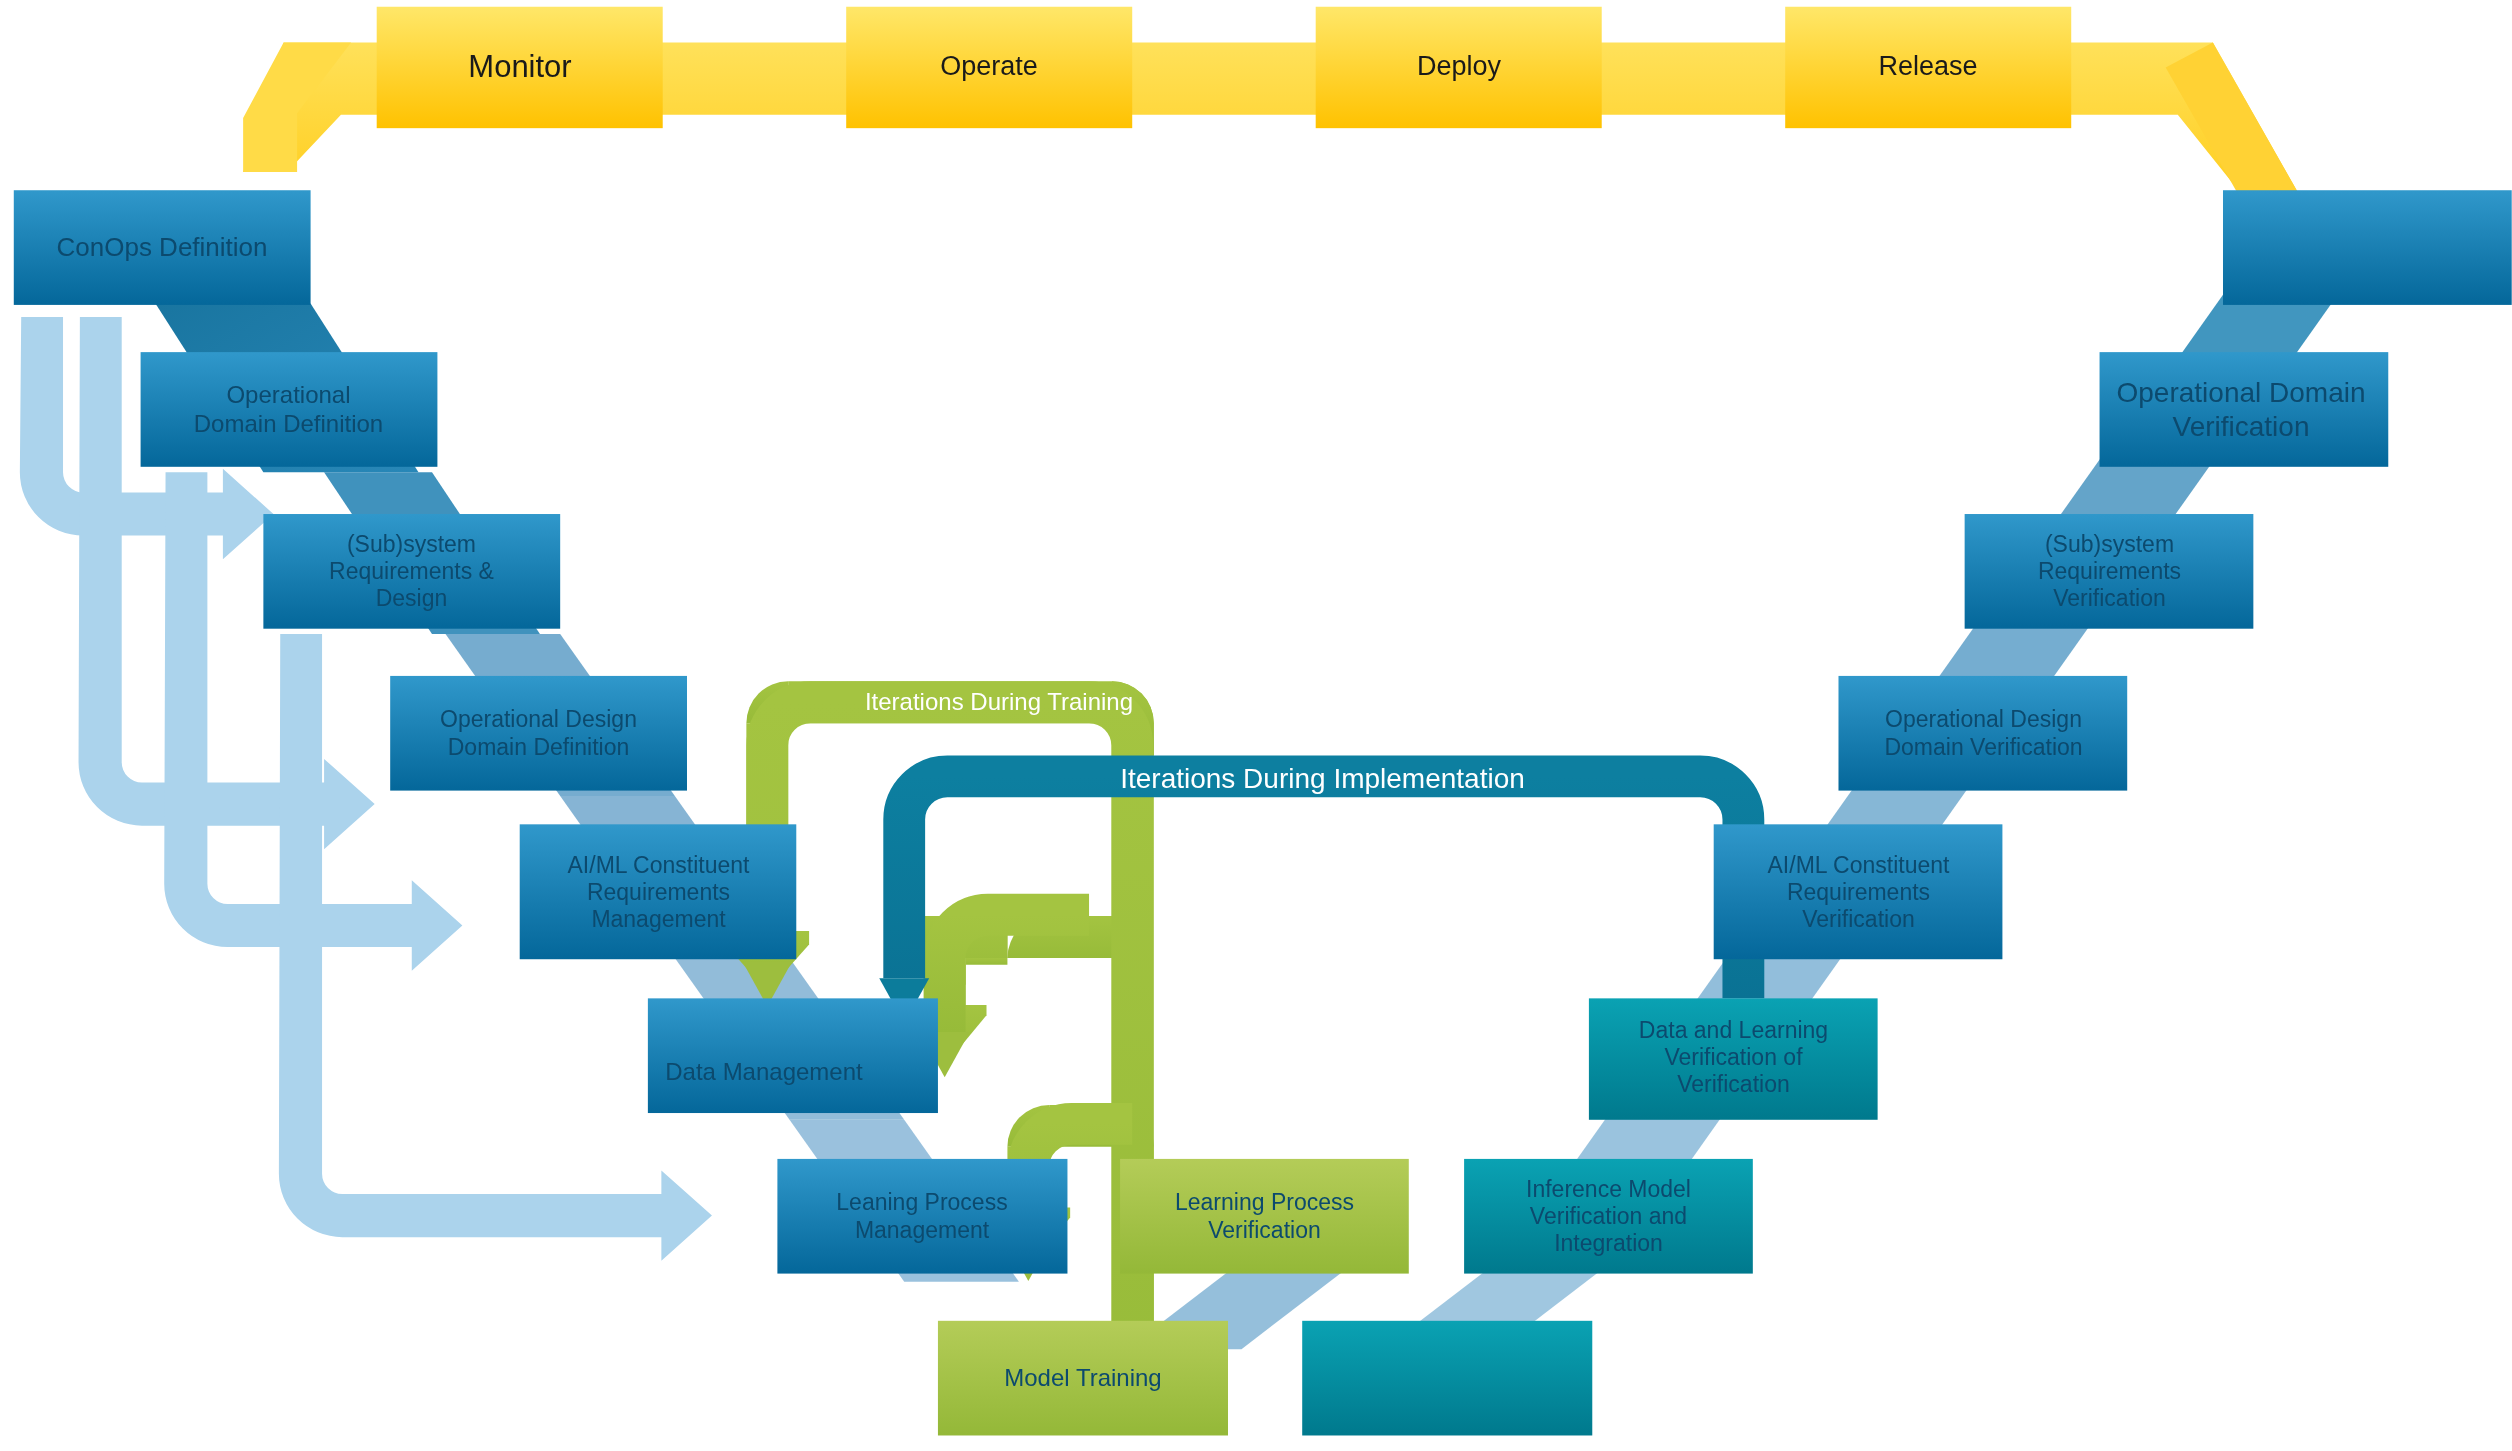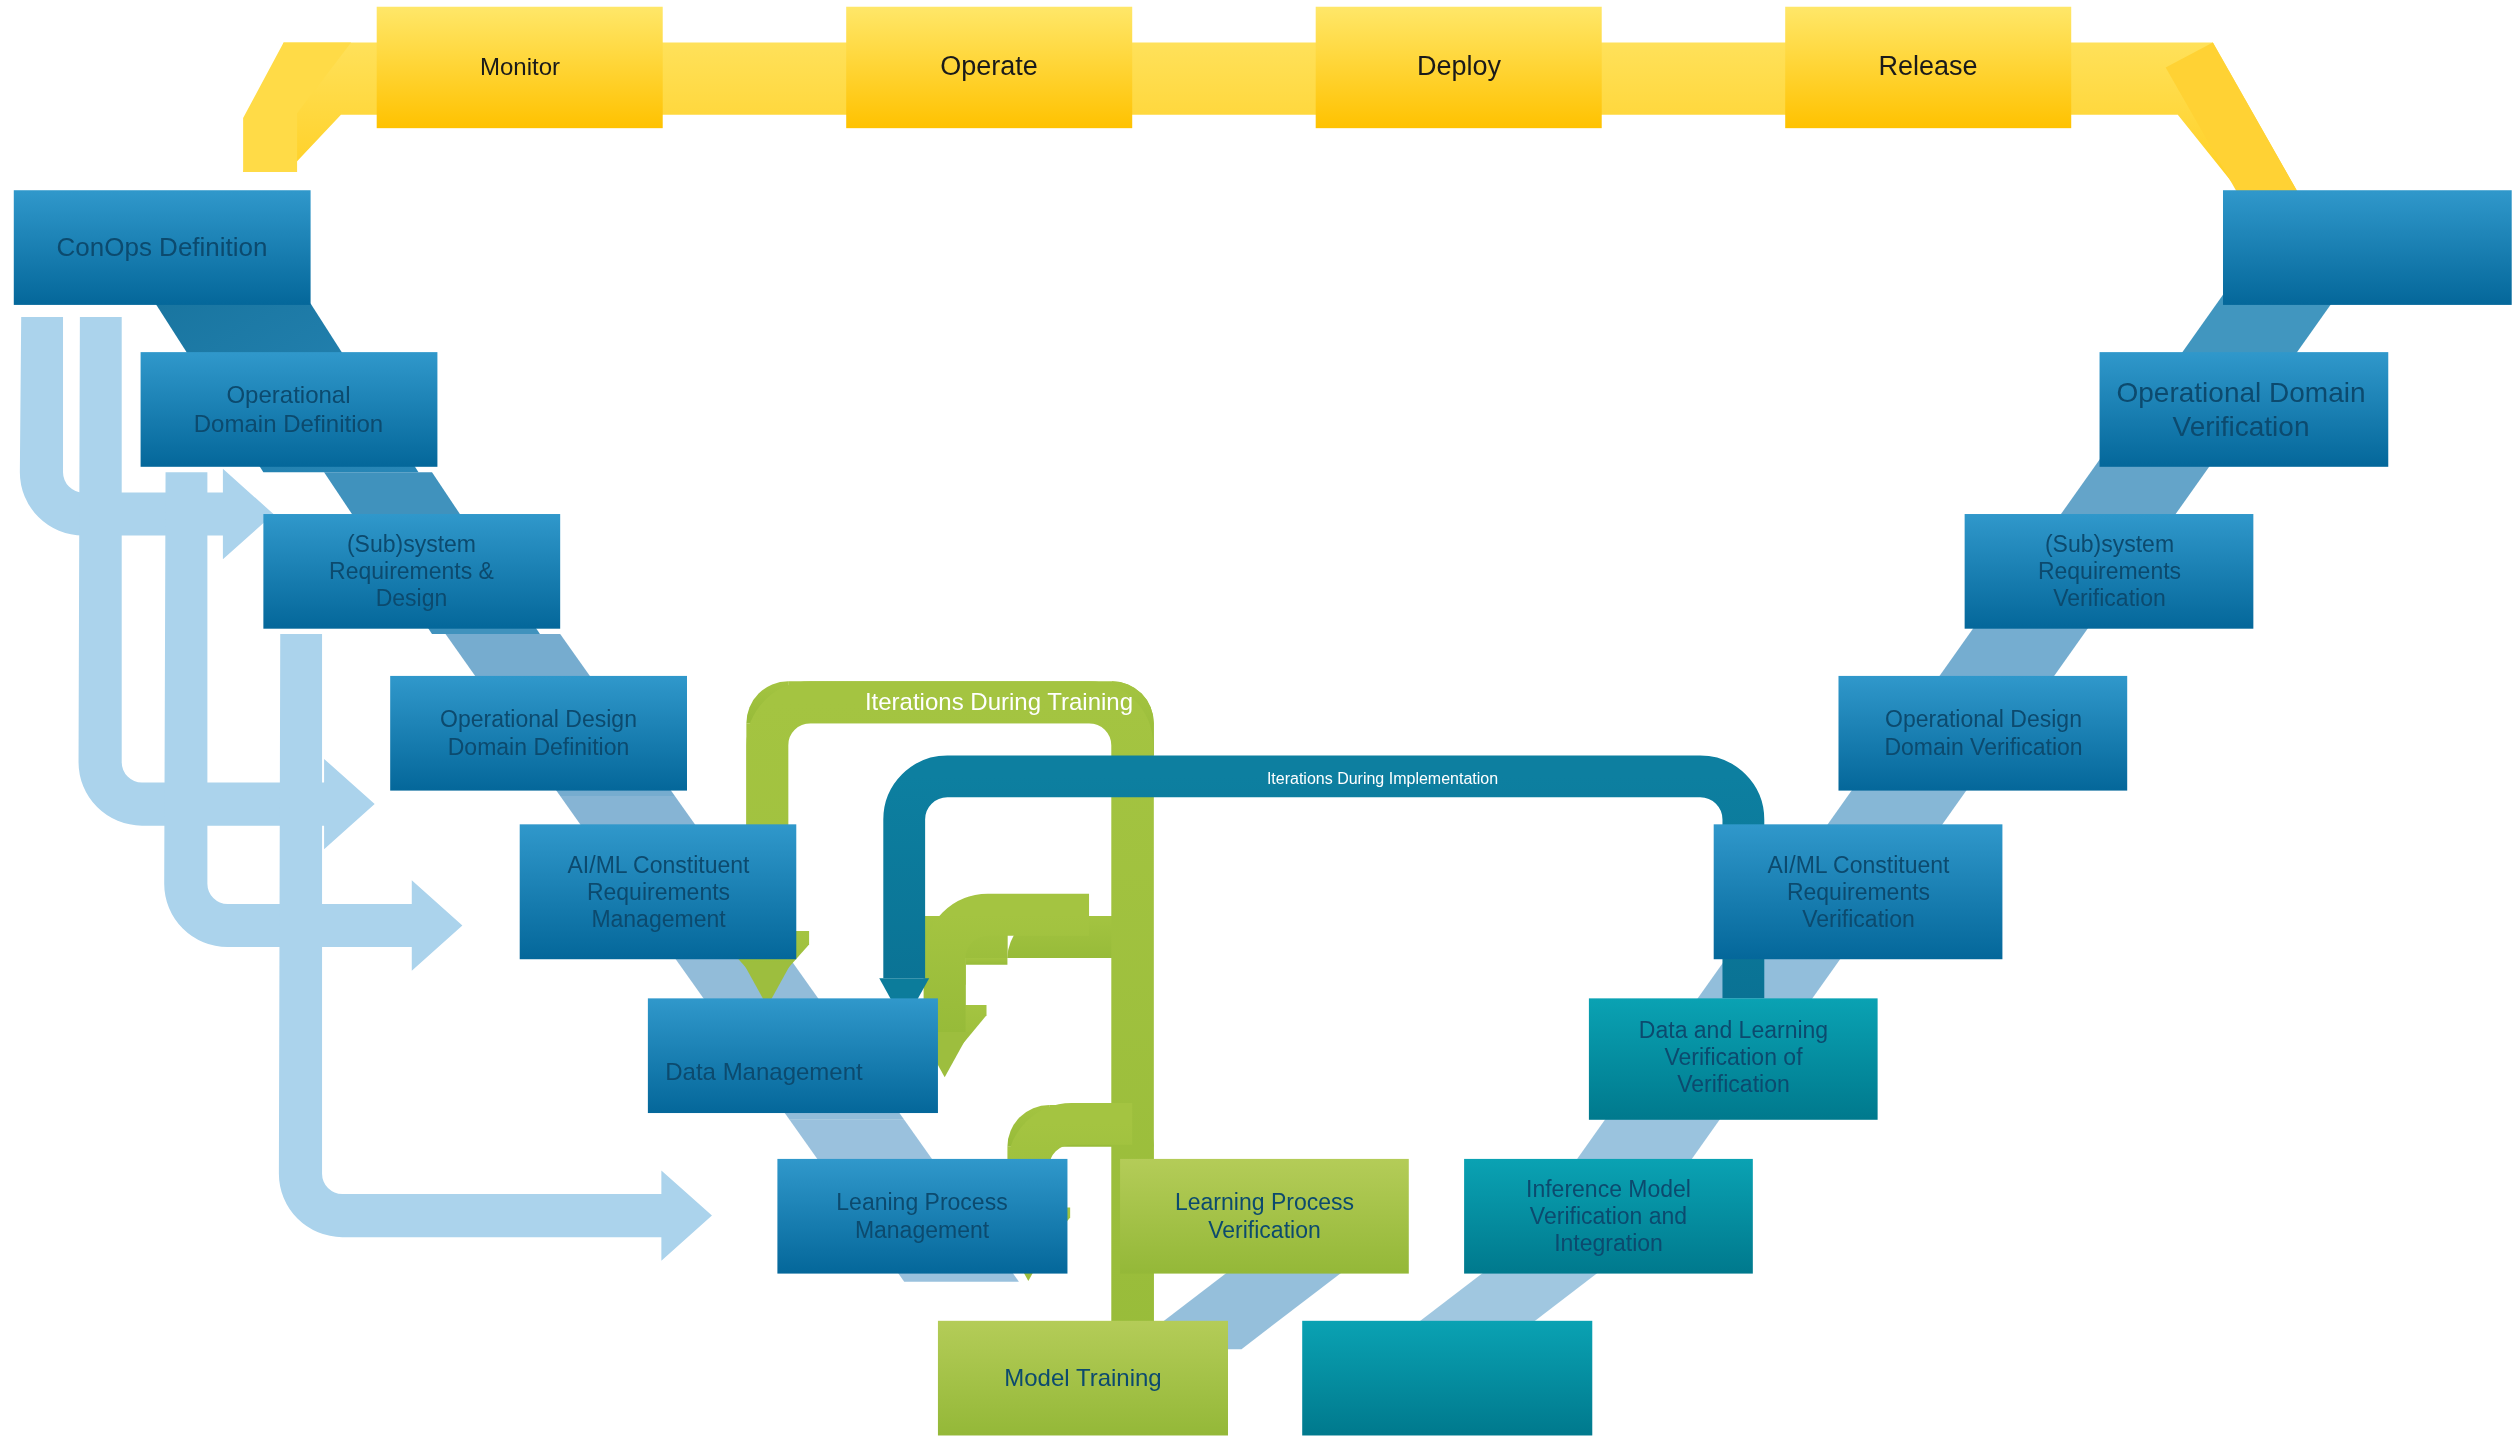--- a/index.html
+++ b/index.html
@@ -170,21 +170,21 @@
     <rect x="3112" y="522" width="428" height="170" fill="url(#gBlue)"></rect>
     <rect x="2912" y="762" width="428" height="170" fill="url(#gBlue)"></rect>
     <rect x="2725" y="1002" width="428" height="170" fill="url(#gBlue)"></rect>
     <rect x="2540" y="1222" width="428" height="200" fill="url(#gBlue)"></rect>
     <rect x="2355" y="1480" width="428" height="180" fill="url(#gTeal)"></rect>
     <rect x="2170" y="1718" width="428" height="170" fill="url(#gTeal)"></rect>
     <rect x="1660" y="1718" width="428" height="170" fill="url(#gGreen)"></rect>
   </g>
 </svg>
 
-<div class="boxlabel dark" style="left:377px;top:6.7px;width:286px;height:121px;font-size:24px;">Monitor</div>
+<div class="boxlabel dark" style="left:377px;top:6.7px;width:286px;height:121px;font-size:31px;">Monitor</div>
 <div class="boxlabel dark" style="left:846px;top:6.7px;width:286px;height:121px;font-size:27px;">Operate</div>
 <div class="boxlabel dark" style="left:1316px;top:6.7px;width:286px;height:121px;font-size:27px;">Deploy</div>
 <div class="boxlabel dark" style="left:1785px;top:6.7px;width:286px;height:121px;font-size:27px;">Release</div>
 
 <div class="boxlabel" style="left:13.5px;top:190px;width:297px;height:115px;font-size:26px;">ConOps Definition</div>
 <div class="boxlabel" style="left:140px;top:352px;width:297px;height:115px;font-size:24px;">Operational
 Domain Definition</div>
 <div class="boxlabel" style="left:263px;top:514px;width:297px;height:115px;font-size:23px;">(Sub)system
 Requirements &amp;
 Design</div>
@@ -212,16 +212,16 @@
 <div class="boxlabel" style="left:1589px;top:999px;width:289px;height:117px;font-size:23px;">Data and Learning
 Verification of
 Verification</div>
 <div class="boxlabel" style="left:1464px;top:1159px;width:289px;height:115px;font-size:23px;">Inference Model
 Verification and
 Integration</div>
 <div class="boxlabel" style="left:1120px;top:1159px;width:289px;height:115px;font-size:23px;">Learning Process
 Verification</div>
 
 <div class="looplabel" style="left:783px;top:678px;width:432px;height:47px;font-size:24px;justify-content:center;">Iterations During Training</div>
-<div class="looplabel" style="left:1072px;top:756px;width:621px;height:45px;font-size:16px;justify-content:center;">Iterations During Implementation</div>
+<div class="looplabel" style="left:1012px;top:756px;width:621px;height:45px;font-size:28px;justify-content:center;">Iterations During Implementation</div>
 
 </div>
 
 
 </body></html>

